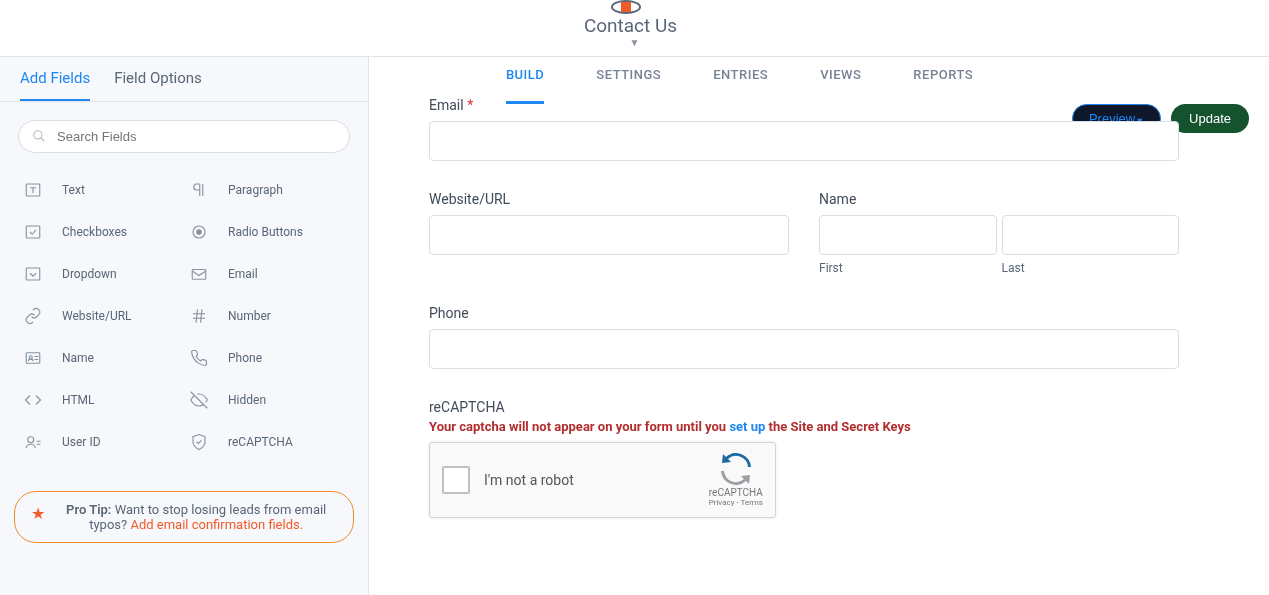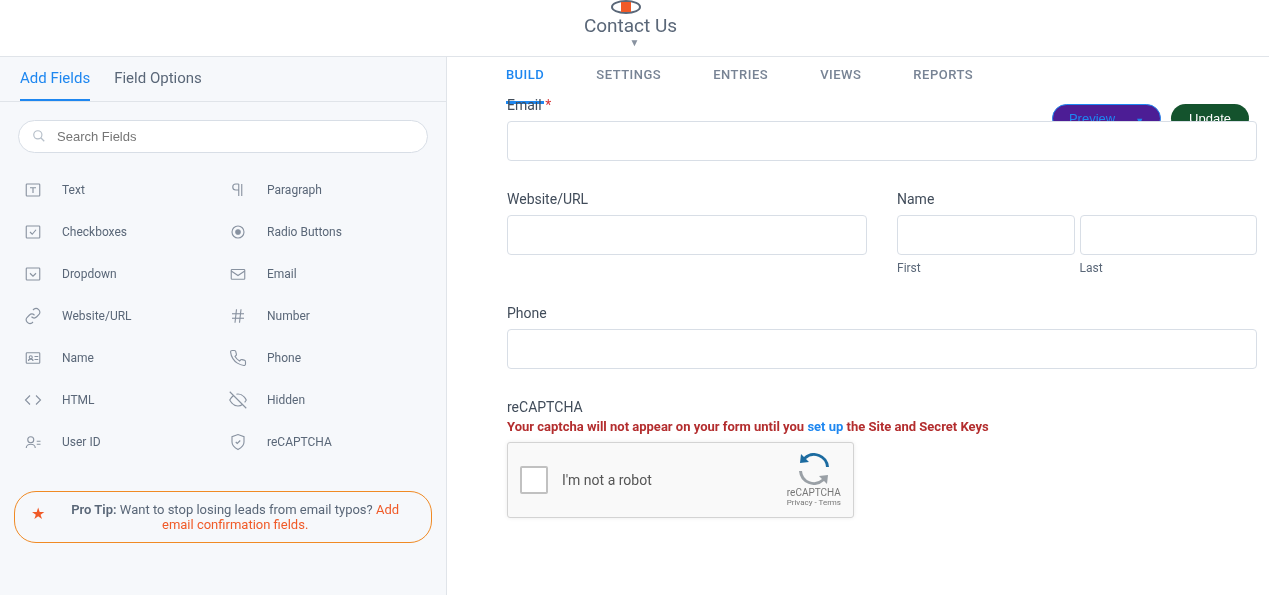--- a/index.html
+++ b/index.html
@@ -9,25 +9,25 @@
     .logo { width: 30px; height: 30px; border: 2px solid #5a6778; border-radius: 50%; display: flex; align-items: center; justify-content: center; margin-right: 18px; }
     .logo-inner { width: 10px; height: 10px; background: #f05a28; }
     .form-title { font-size: 19px; font-weight: 400; color: #5a6778; margin-right: 8px; }
     .dropdown-caret { color: #8892a0; font-size: 10px; }
     
     .nav { display: flex; margin-left: 210px; gap: 52px; align-items: flex-end; }
     .nav-item { font-size: 13px; font-weight: 500; color: #778394; letter-spacing: 0.5px; cursor: pointer; padding: 19px 0; border-bottom: 3px solid transparent; }
     .nav-item.active { color: #1e87f0; border-bottom-color: #1e87f0; }
     
     .header-actions { margin-left: auto; display: flex; gap: 10px; }
-    .btn-preview { border: 1px solid #1e87f0; color: #1e87f0; background: #4c1d95; padding: 6px 16px; border-radius: 16px; font-size: 13px; cursor: pointer; display: flex; align-items: flex-end; gap: 20px; }
+    .btn-preview { border: 1px solid #1e87f0; color: #1e87f0; background: #0f172a; padding: 6px 16px; border-radius: 16px; font-size: 13px; cursor: pointer; display: flex; align-items: flex-end; gap: 0; }
     .btn-update { background: #14532d; color: #fff; border: none; padding: 7px 18px; border-radius: 16px; font-size: 13px; cursor: pointer; }
     
     .main { display: flex; height: calc(100vh - 57px); }
-    .sidebar { width: 447px; background: #f6f8fb; border-right: 1px solid #e0e4e9; overflow-y: auto; }
+    .sidebar { width: 369px; background: #f6f8fb; border-right: 1px solid #e0e4e9; overflow-y: auto; }
     
     .sidebar-tabs { display: flex; padding: 12px 20px 0 20px; border-bottom: 1px solid #e0e4e9; gap: 24px; }
     .sidebar-tab { font-size: 15px; color: #5a6778; padding-bottom: 12px; cursor: pointer; border-bottom: 2px solid transparent; }
     .sidebar-tab.active { color: #1e87f0; border-bottom-color: #1e87f0; }
     
     .search-wrap { padding: 18px 18px 10px 18px; }
     .search-box { width: 100%; border: 1px solid #d8dee6; border-radius: 18px; padding: 8px 14px 8px 38px; font-size: 13px; background: #fff; }
     .search-wrap { position: relative; }
     .search-icon { position: absolute; left: 32px; top: 27px; color: #b6bfc9; }
     

